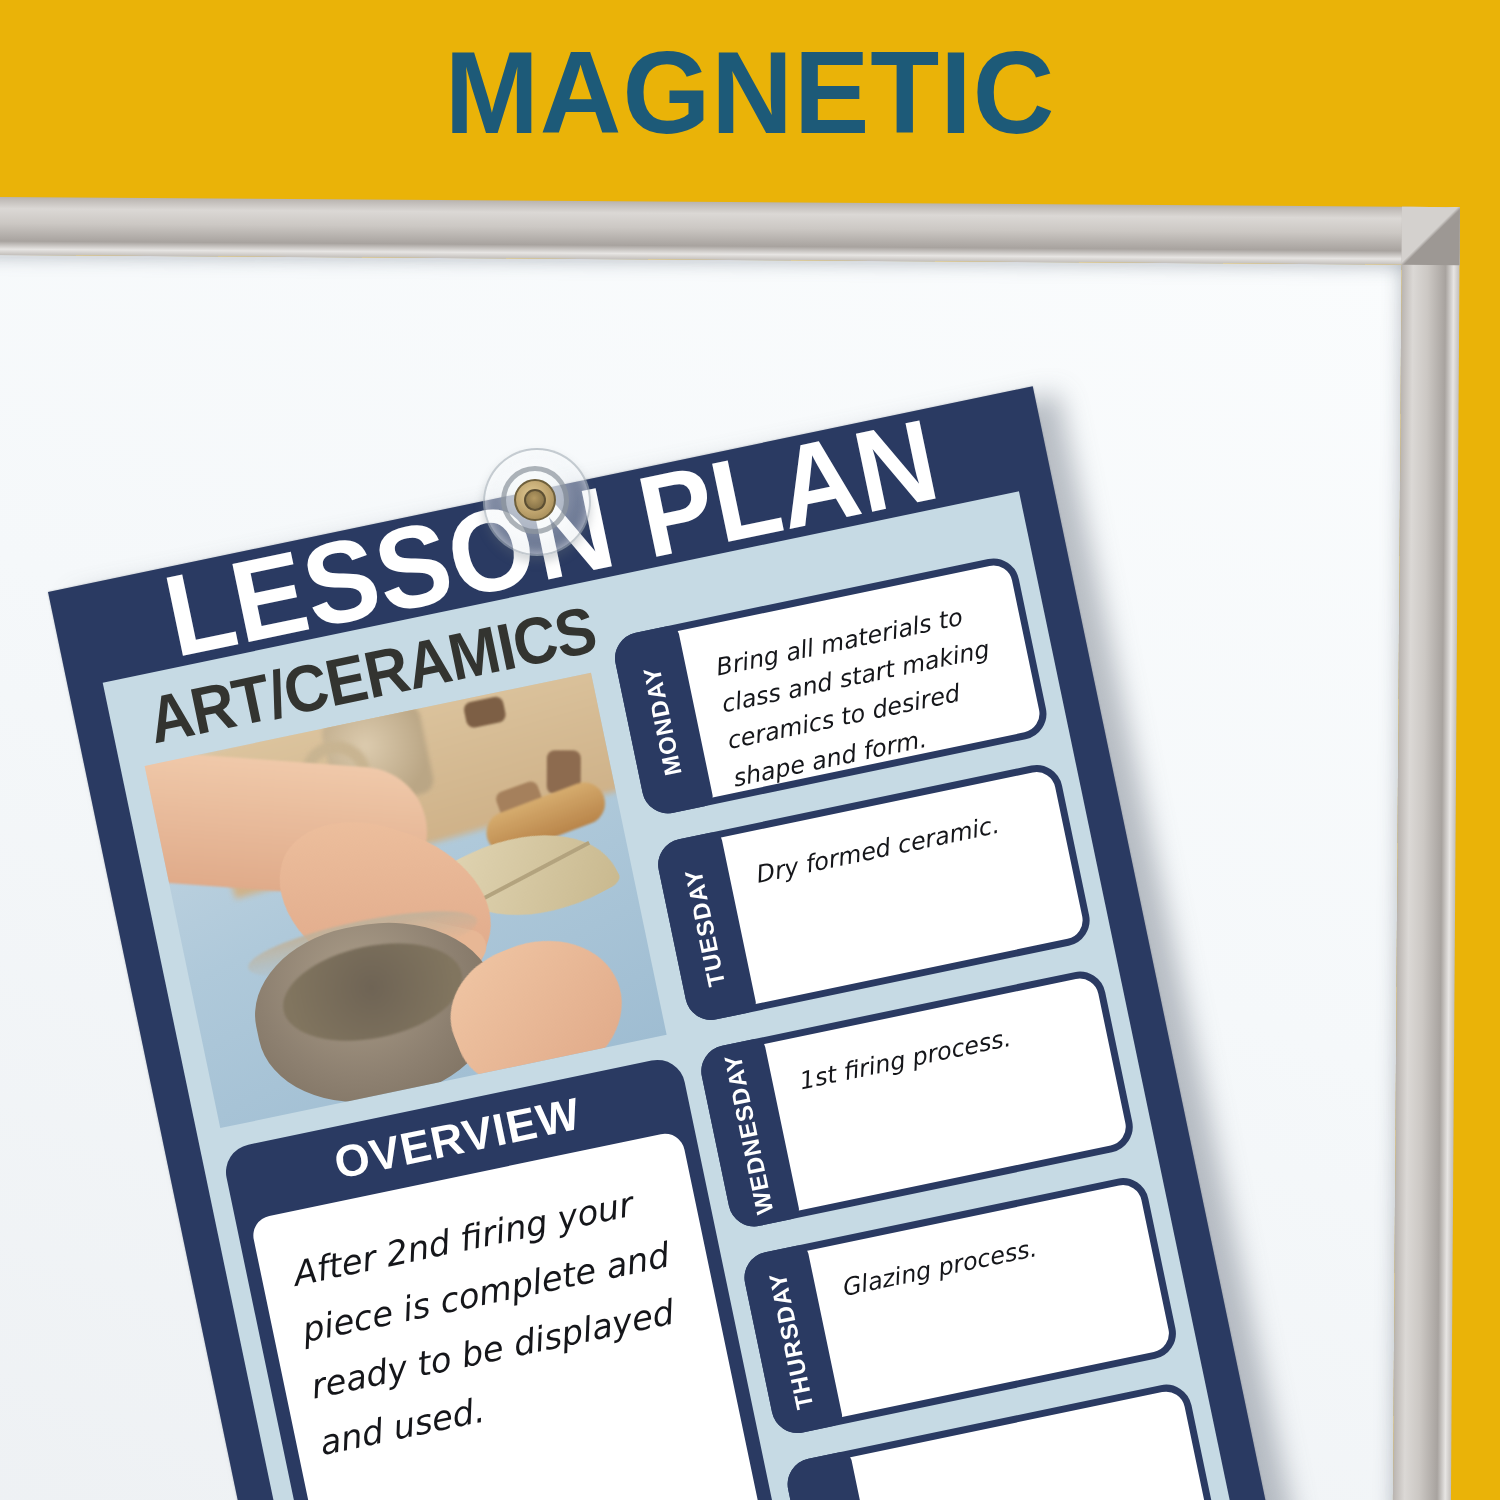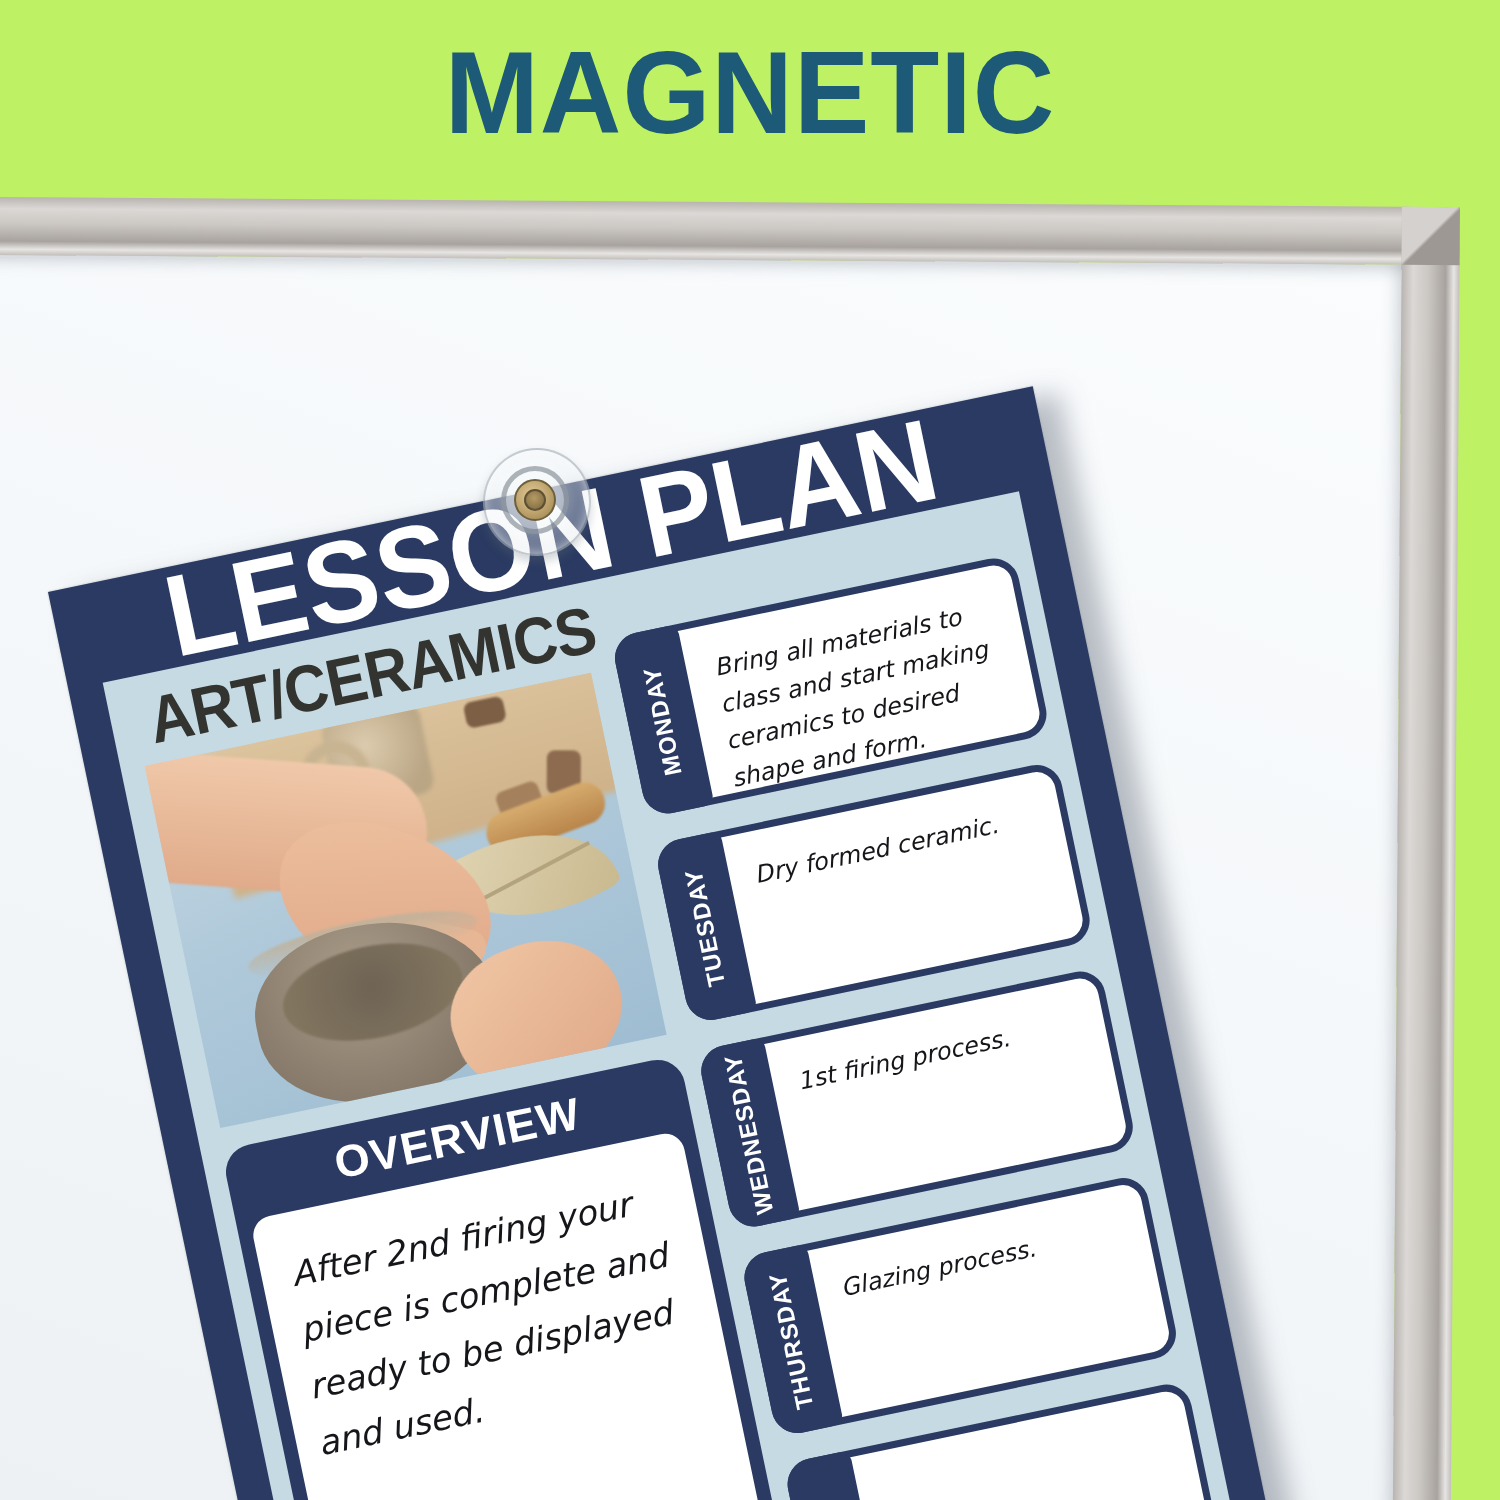--- a/index.html
+++ b/index.html
@@ -1,17 +1,17 @@
 <!DOCTYPE html>
 <html><head>
 <meta charset="utf-8">
 <style>
   html,body{margin:0;padding:0;}
   body{font-family:"Liberation Sans",sans-serif;}
-  .stage{position:relative;width:1500px;height:1500px;overflow:hidden;background:#bef264;}
+  .stage{position:relative;width:1500px;height:1500px;overflow:hidden;background:#eab308;}
 
   
   .headline{position:absolute;top:26px;left:0;width:100%;text-align:center;
     font-size:113px;font-weight:bold;letter-spacing:1px;color:#1d5a78;
     transform:scaleY(1.03);transform-origin:top center;}
 
   
   .board{position:absolute;left:-140px;top:196px;width:1600px;height:1520px;
     transform:rotate(0.4deg);transform-origin:top left;}
   .frame-top{position:absolute;top:0;left:0;right:0;height:58px;

